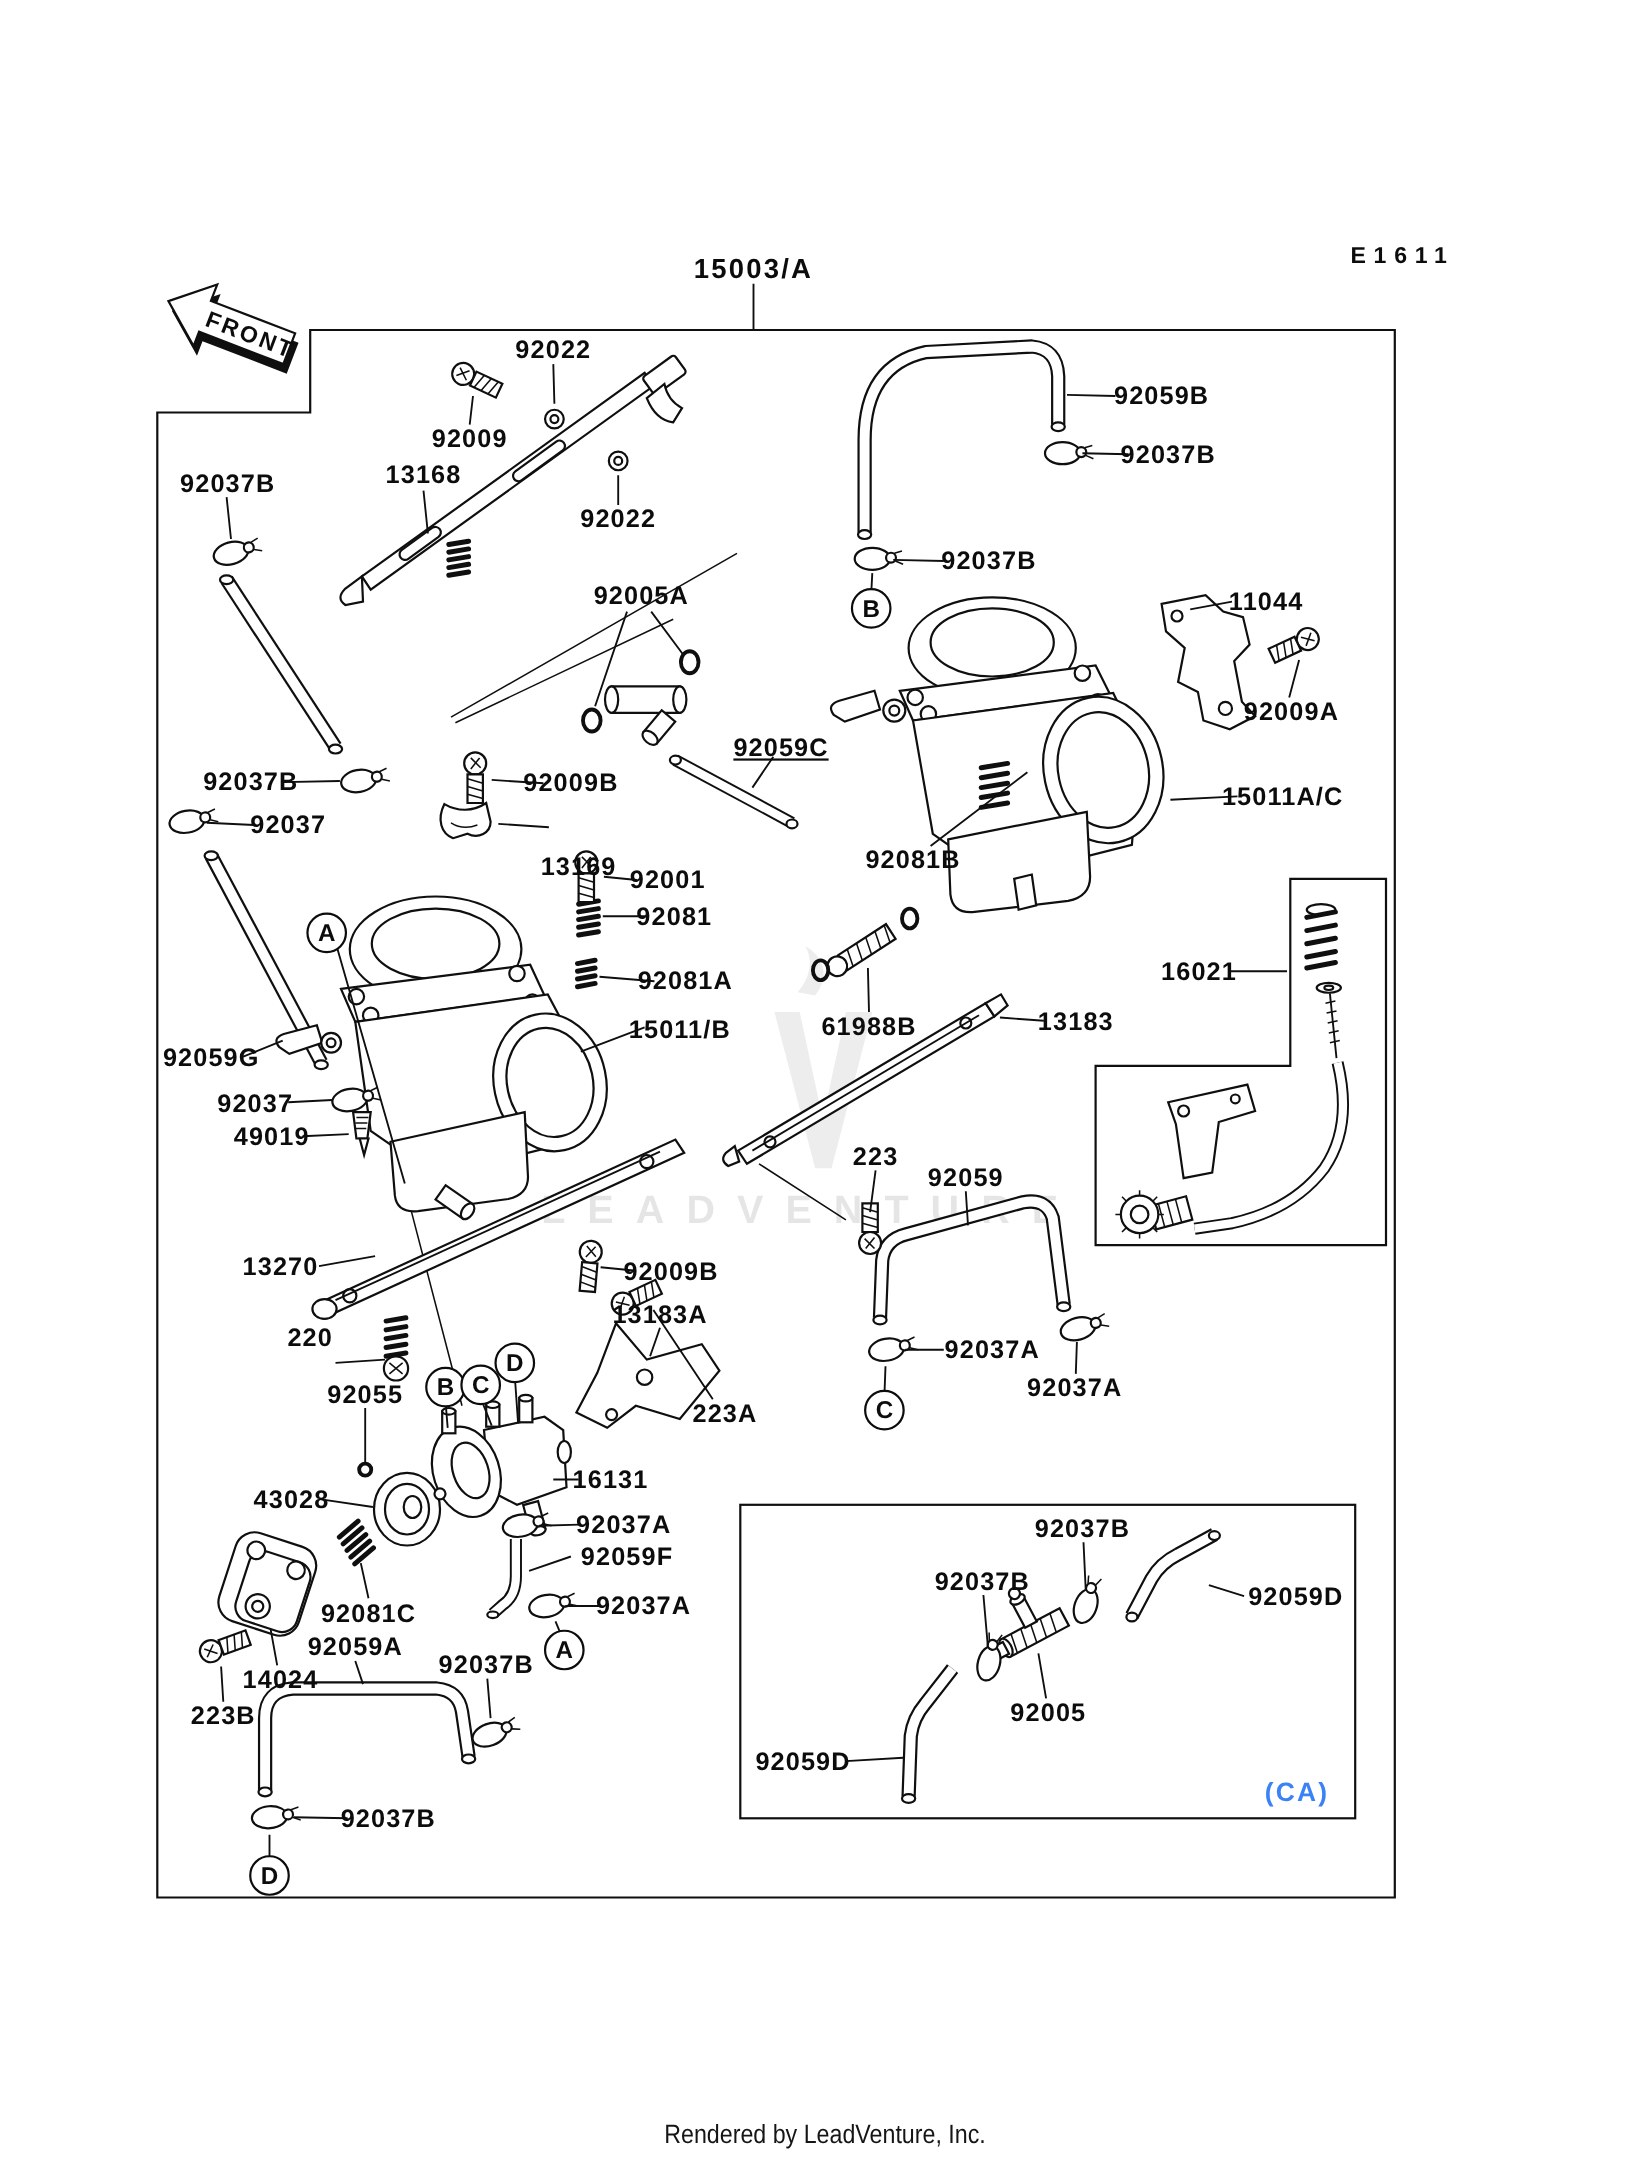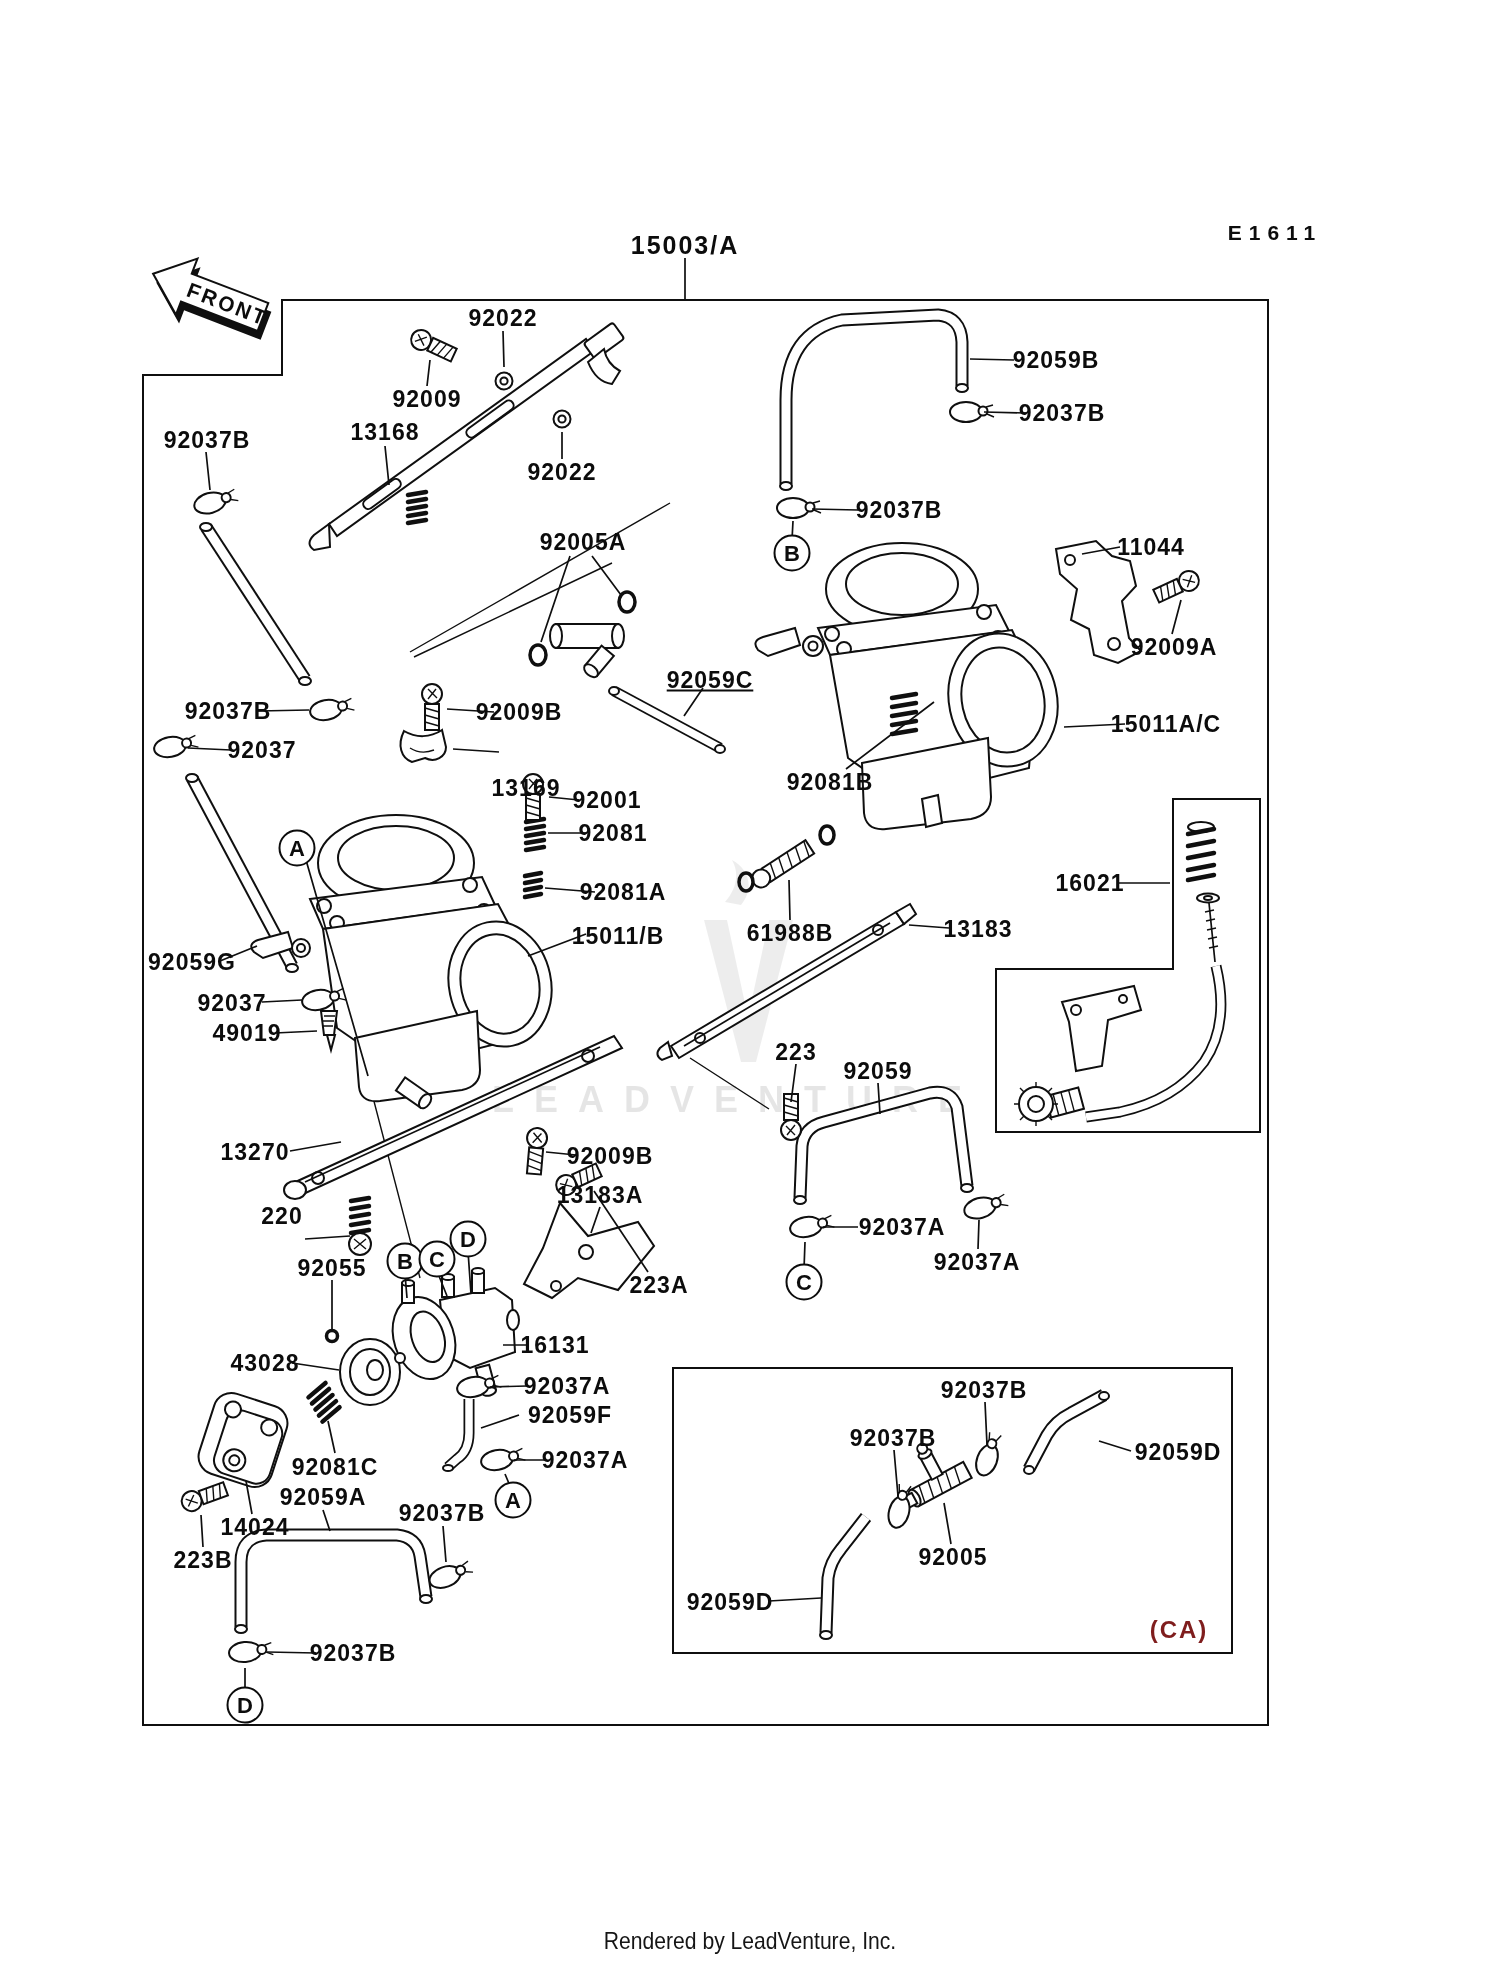--- a/index.html
+++ b/index.html
@@ -21,21 +21,21 @@
   .plabel{position:absolute;transform:translate(-50%,-50%);font-weight:bold;font-size:23px;
           letter-spacing:1px;color:#0c0c0c;white-space:nowrap;}
   .rcircle{position:absolute;width:37px;height:37px;transform:translate(-50%,-50%);
            border:2.5px solid #0c0c0c;border-radius:50%;display:flex;align-items:center;
            justify-content:center;font-weight:bold;font-size:22px;color:#0c0c0c;background:#fff;box-sizing:border-box;}
   .assembly-label{position:absolute;left:685px;top:245px;transform:translate(-50%,-50%);
           font-weight:bold;font-size:25px;letter-spacing:2px;color:#0c0c0c;white-space:nowrap;}
   .code-label{position:absolute;left:1275px;top:233px;transform:translate(-50%,-50%);
           font-weight:bold;font-size:21px;letter-spacing:7px;color:#0c0c0c;white-space:nowrap;}
   .ca-note{position:absolute;left:1179px;top:1630px;transform:translate(-50%,-50%);
-          font-weight:bold;font-size:24px;letter-spacing:2px;color:#7f1d1d;white-space:nowrap;}
+          font-weight:bold;font-size:24px;letter-spacing:2px;color:#3b82f6;white-space:nowrap;}
   .footer-credit{position:absolute;left:750px;top:1941px;transform:translate(-50%,-50%) scaleX(0.88);
           font-size:24px;color:#151515;white-space:nowrap;}
 </style>
 </head>
 <body>
 
 <div class="page">
 
 <svg width="1500" height="1962" viewBox="0 0 1500 1962">
   <defs>

